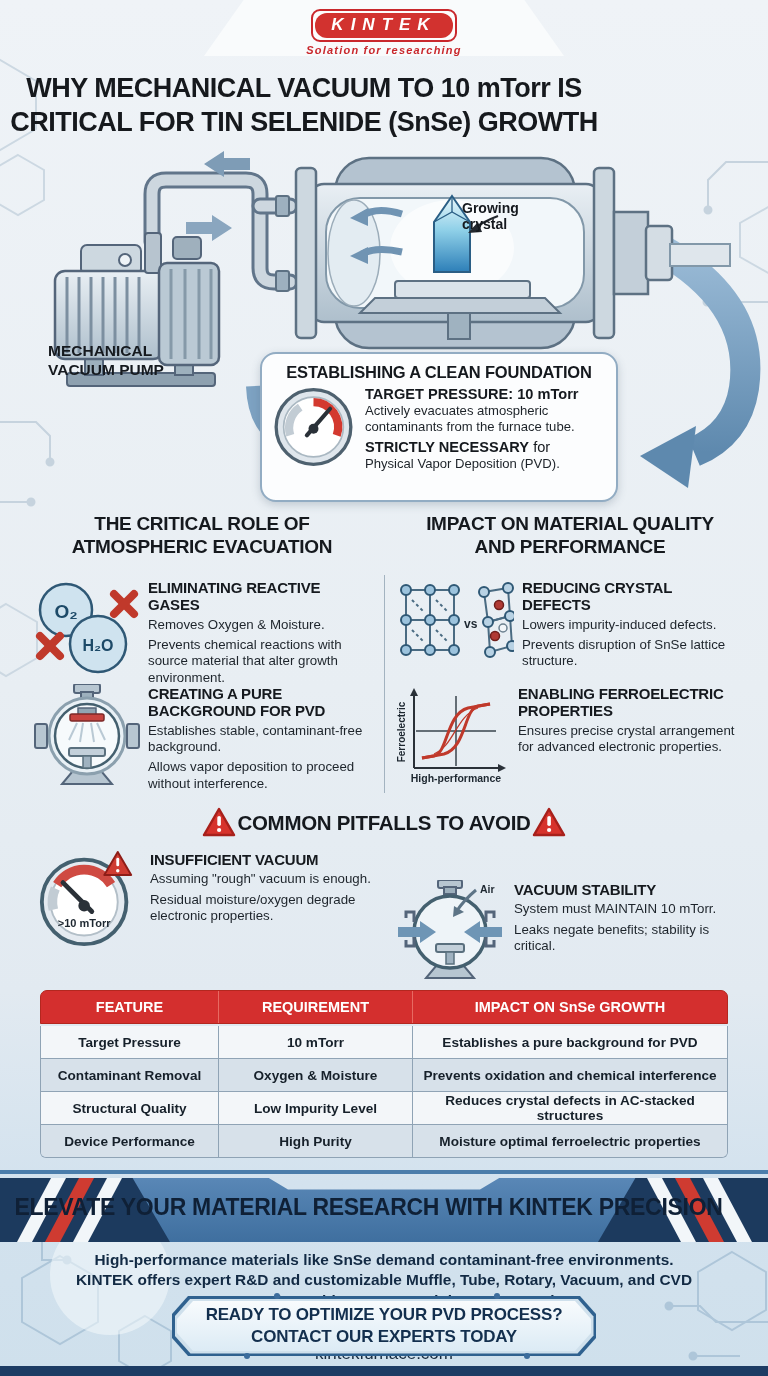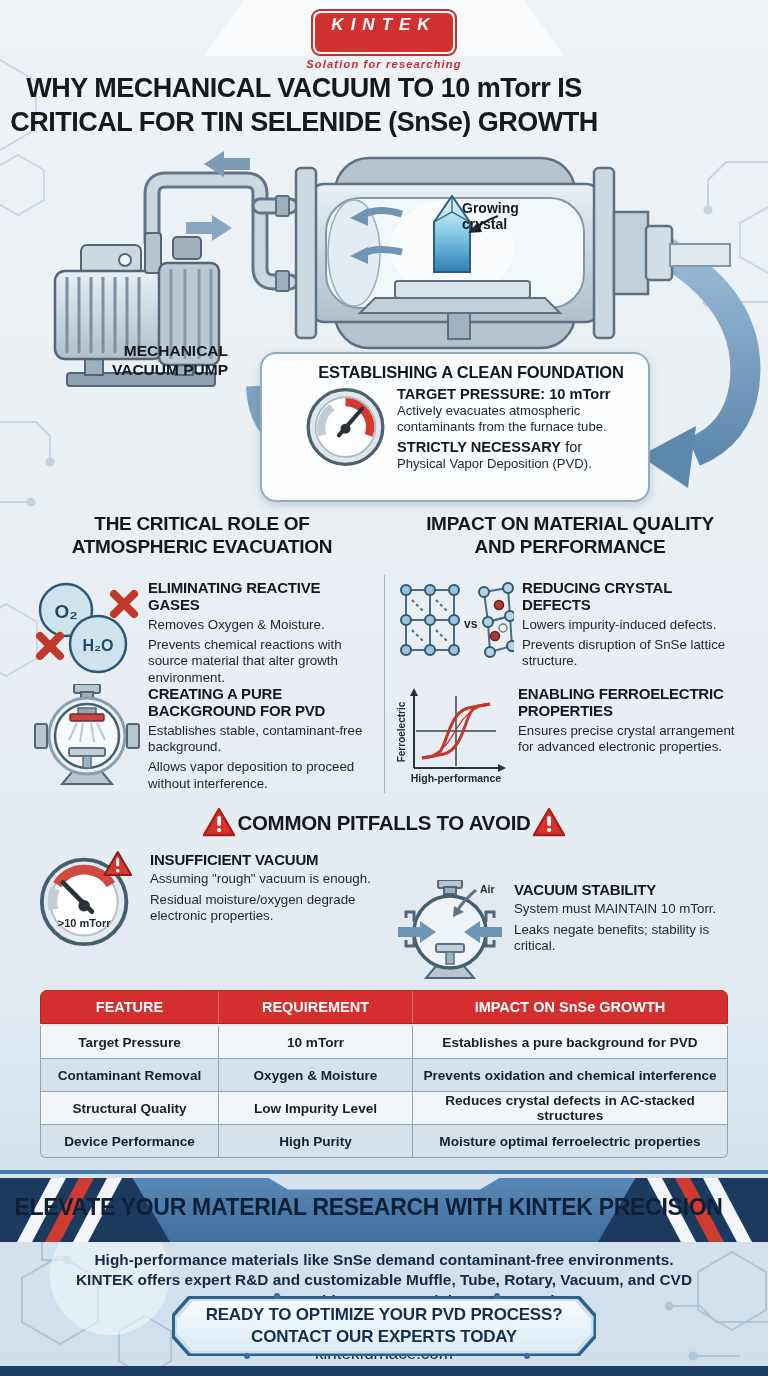--- a/index.html
+++ b/index.html
@@ -5,28 +5,28 @@
   html,body{margin:0;padding:0;background:#b9c6d2;}
   #page{position:relative;width:768px;height:1376px;overflow:hidden;
     font-family:"Liberation Sans",sans-serif;color:#15191e;
     background:linear-gradient(180deg,#eff3f7 0%,#e8eef3 50%,#e2eaf1 72%,#d3e2ee 86%,#cfe0ec 100%);}
   .abs{position:absolute;}
   
   .badge{left:204px;top:0;width:360px;height:56px;background:#f9fbfc;
     clip-path:polygon(11% 0,89% 0,100% 100%,0 100%);}
   .logo-wrap{left:0;top:9px;width:768px;text-align:center;}
   .logo-box{display:inline-block;border:2px solid #c9282d;border-radius:9px;padding:2px;background:#fdfdfd;}
-  .logo-inner{background:#d2322f;border-radius:6px;padding:2px 16px 17px;color:#fff;font-weight:bold;
+  .logo-inner{background:#d2322f;border-radius:12px;padding:2px 16px 3px;color:#fff;font-weight:bold;
     font-style:italic;letter-spacing:7px;font-size:17px;}
   .tagline{color:#c9282d;font-style:italic;font-weight:bold;font-size:11px;margin-top:2px;letter-spacing:1.2px;}
   .title{left:0;top:72px;width:608px;text-align:center;font-size:27px;font-weight:800;
     line-height:1.25;letter-spacing:-0.5px;color:#16191d;}
   
   .found-box{left:260px;top:352px;width:354px;height:146px;border:2px solid #92acc3;border-radius:16px;
-    background:#fcfdfe;box-shadow:0 3px 8px rgba(70,90,110,.25);z-index:3;padding-left:32px;}
+    background:#fcfdfe;box-shadow:0 3px 8px rgba(70,90,110,.25);z-index:3;}
   .found-h{margin:9px 6px 3px;text-align:center;font-size:16.5px;font-weight:800;letter-spacing:-0.2px;}
   .found-row{display:flex;padding:0 8px 0 10px;}
   .found-col{margin-left:10px;width:246px;}
   .fb{font-size:14.6px;font-weight:800;margin:1px 0 1px;}
   .fp{font-size:13.1px;line-height:1.22;margin:0 0 4px;color:#1d2329;}
   
   .col-head{width:348px;text-align:center;font-size:19px;font-weight:800;line-height:1.22;letter-spacing:-0.3px;}
   .divider{left:384px;top:575px;width:1px;height:218px;background:#a3b3c0;}
   .item{display:flex;align-items:flex-start;}
   .item-txt .t{font-size:15px;font-weight:800;letter-spacing:-0.2px;margin:1px 0 3px;line-height:1.15;}
@@ -220,21 +220,21 @@
         <line x1="116" y1="24" x2="116" y2="114"></line>
           <line x1="130" y1="24" x2="130" y2="114"></line>
         <line x1="144" y1="24" x2="144" y2="114"></line>
           <line x1="156" y1="24" x2="156" y2="114"></line>
       </g>
       <rect x="118" y="-8" width="28" height="22" rx="4" fill="#9fb0bd" stroke="#54657a" stroke-width="2"></rect>
     </g>
   </svg>
 
   <div class="abs" style="left:462px;top:200px;width:92px;font-size:14px;font-weight:800;line-height:1.15;z-index:2;">Growing crystal</div>
-  <div class="abs" style="left:48px;top:341px;width:180px;text-align:right;font-size:15.5px;font-weight:800;line-height:1.25;z-index:2;">
+  <div class="abs" style="left:48px;top:341px;width:180px;text-align:left;font-size:15.5px;font-weight:800;line-height:1.25;z-index:2;">
     <div>MECHANICAL</div>
     <div>VACUUM PUMP</div>
   </div>
 
   <div class="abs found-box">
     <div class="found-h">ESTABLISHING A CLEAN FOUNDATION</div>
     <div class="found-row">
       <svg width="84" height="84" viewBox="0 0 100 100">
         <circle cx="50" cy="50" r="45" fill="#dfe6ec" stroke="#4e616f" stroke-width="4"></circle>
         <circle cx="50" cy="50" r="36" fill="#ffffff" stroke="#aab8c2" stroke-width="2"></circle>

